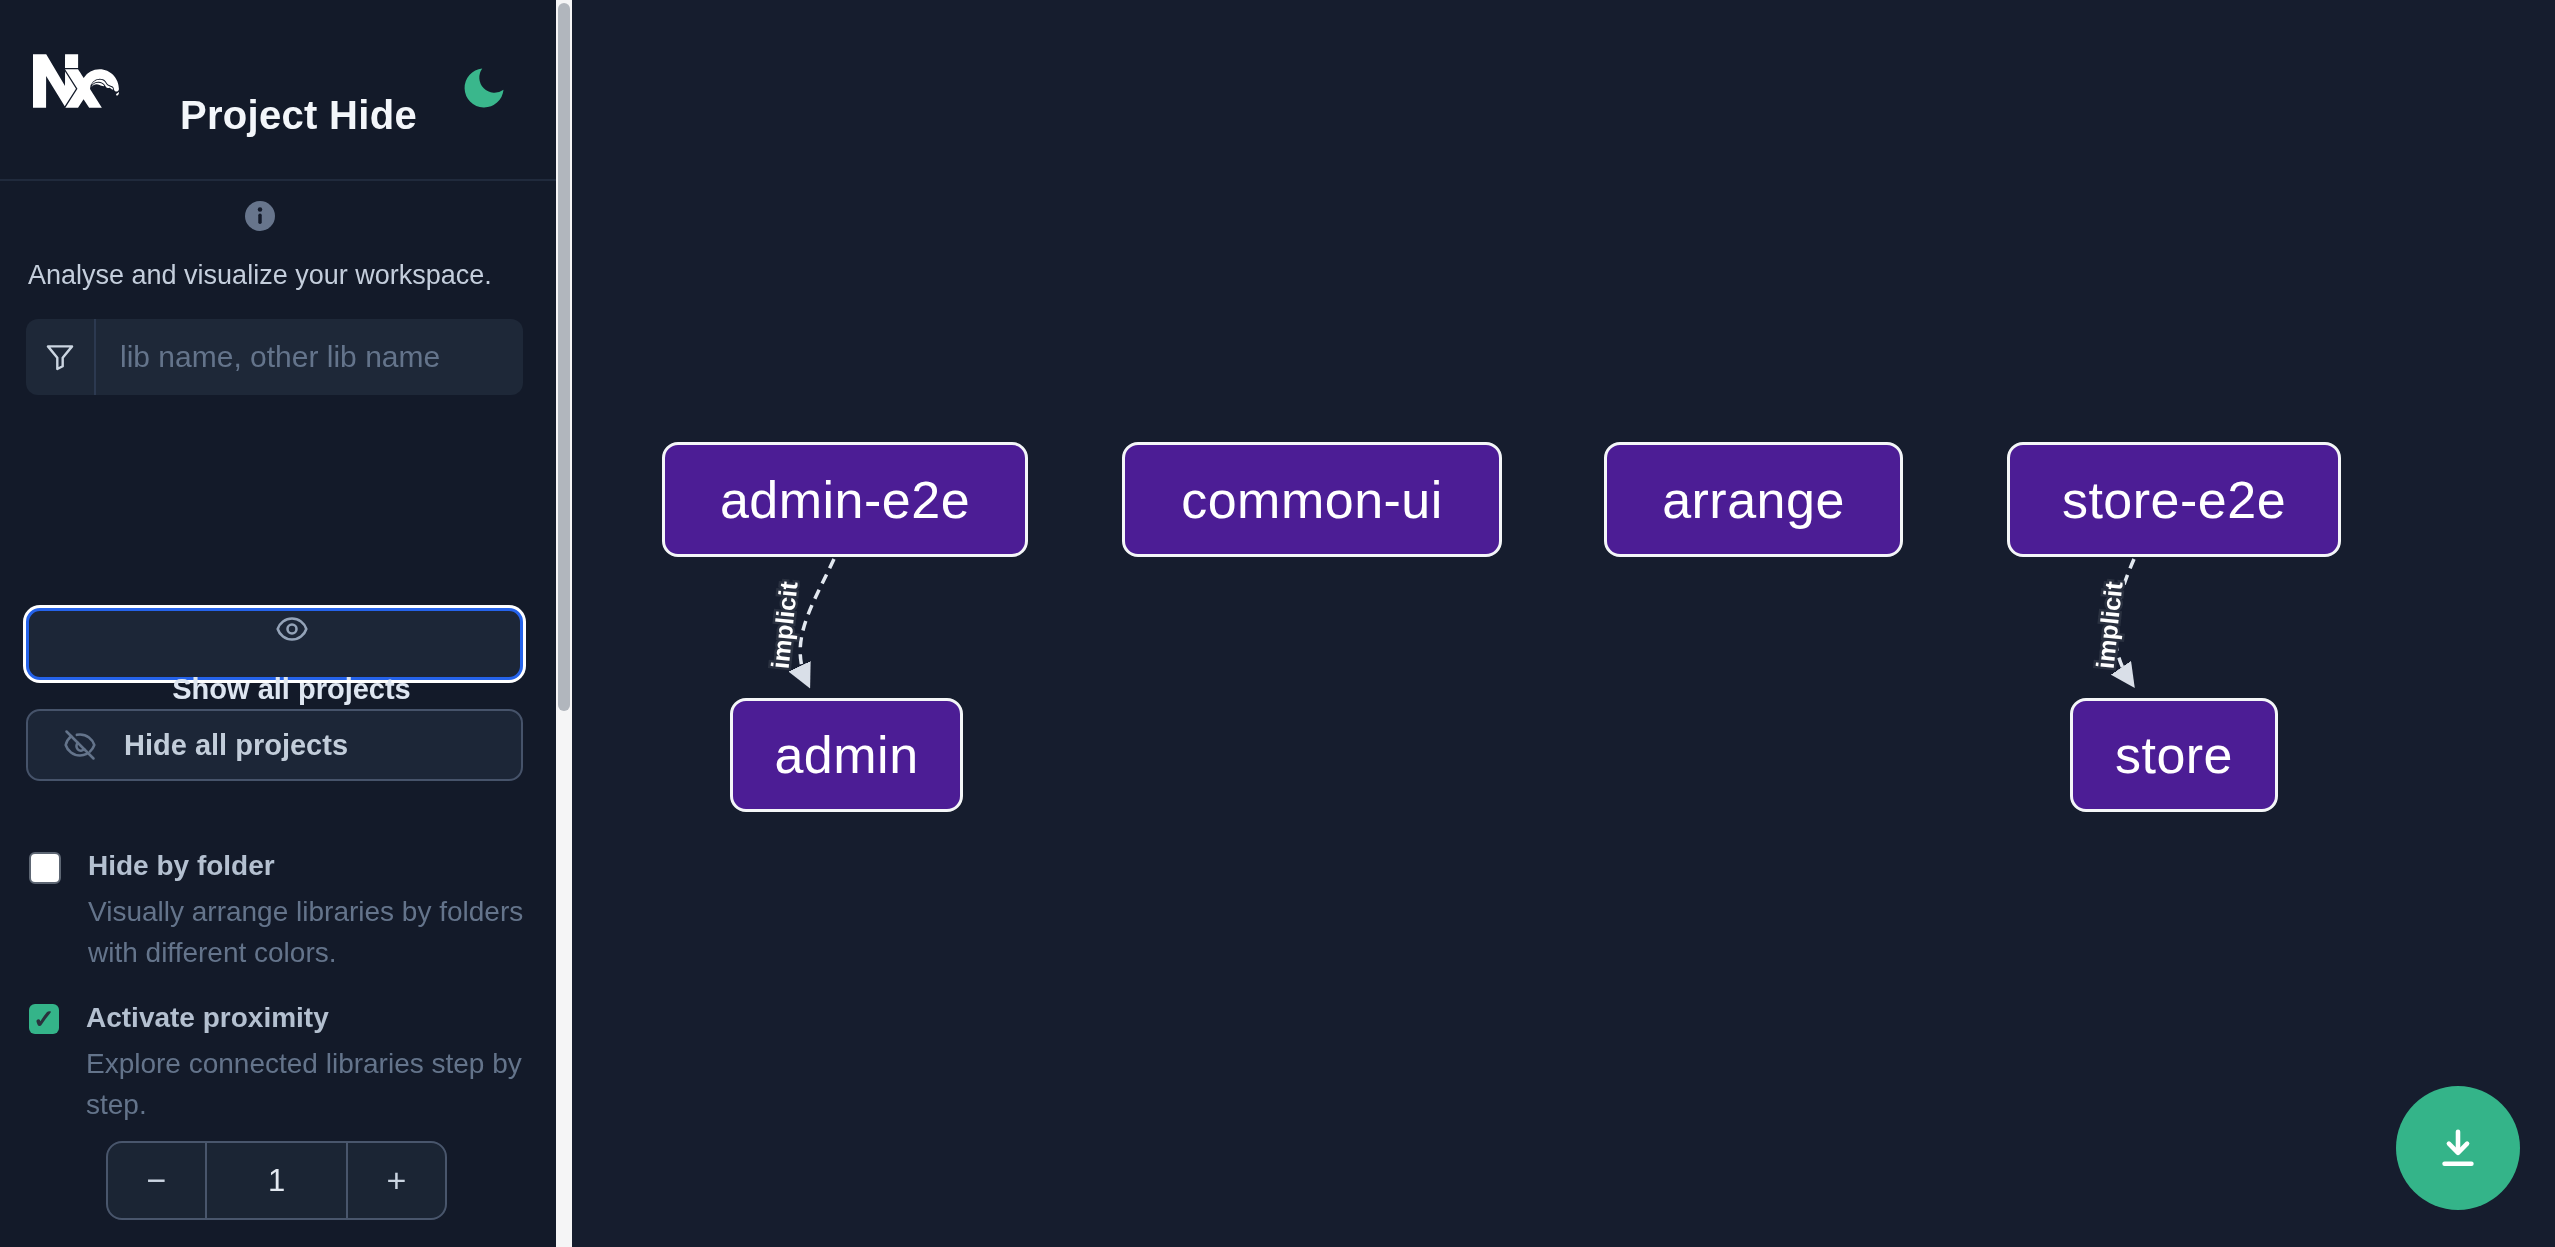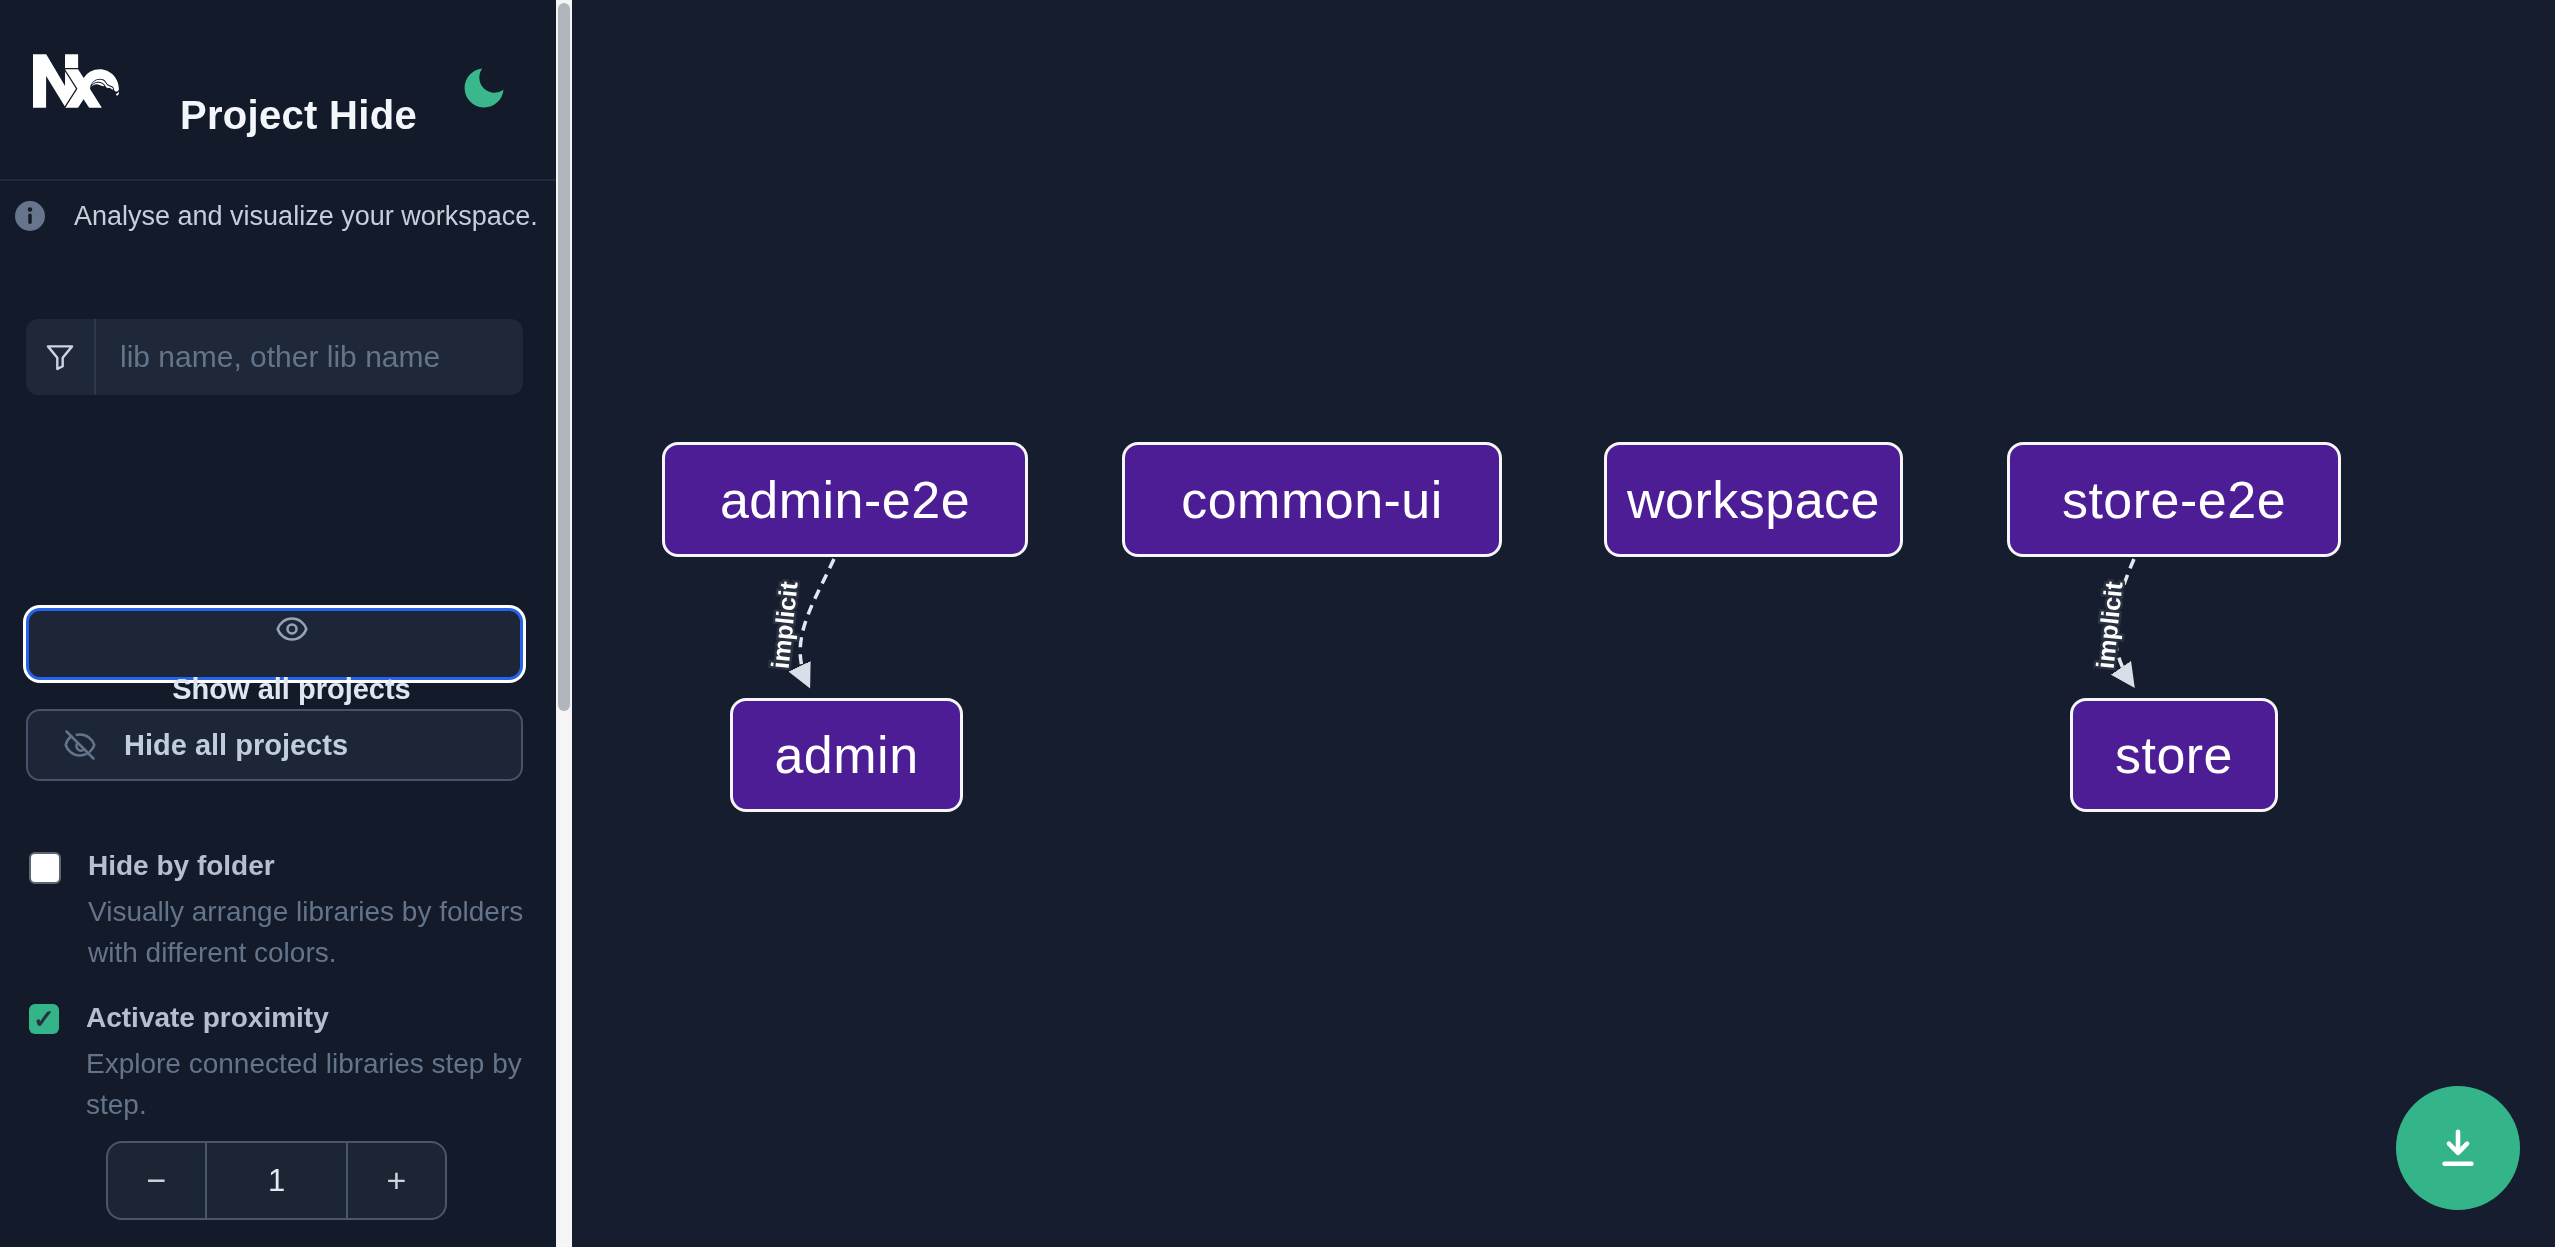--- a/index.html
+++ b/index.html
@@ -9,21 +9,21 @@
   
   .sidebar{position:absolute;left:0;top:0;width:556px;height:1247px;background:#131a29;}
   .hdr-divider{position:absolute;left:0;top:179px;width:556px;height:2px;background:#202a3c;}
 
   .nx-logo{position:absolute;left:26px;top:38px;width:100px;height:86px;}
   .app-title{position:absolute;left:180px;top:66px;font-size:40px;font-weight:700;
              color:#f3f6fa;letter-spacing:.3px;}
   .theme-toggle{position:absolute;left:458px;top:62px;width:52px;height:52px;border:none;
                 background:transparent;cursor:pointer;padding:0;}
 
-  .tagline-row{position:absolute;left:12px;top:198px;display:flex;align-items:center;gap:26px;}
+  .tagline-row{position:absolute;left:28px;top:198px;display:flex;align-items:center;gap:26px;flex-direction:column;}
   .info-icon{width:36px;height:36px;flex:none;}
   .tagline{font-size:27px;font-weight:500;color:#c4cedc;}
 
   .search-box{position:absolute;left:26px;top:319px;width:497px;height:76px;
               background:#1e2838;border-radius:12px;display:flex;align-items:stretch;overflow:hidden;}
   .search-icon-cell{width:68px;flex:none;display:flex;align-items:center;justify-content:center;
                     border-right:2px solid #2c3950;}
   .search-input{flex:1;background:transparent;border:none;outline:none;padding:0 24px;
                 font-family:"Liberation Sans",sans-serif;font-size:30px;color:#e2e8f0;}
   .search-input::placeholder{color:#64748b;opacity:1;}
@@ -181,21 +181,21 @@
       <text class="edge-label" transform="translate(1546 626) rotate(-84)">implicit</text>
     </svg>
 
     <div class="node n-admin-e2e">
       <span>admin-e2e</span>
     </div>
     <div class="node n-common-ui">
       <span>common-ui</span>
     </div>
     <div class="node n-products">
-      <span>workspace</span>
+      <span>arrange</span>
     </div>
     <div class="node n-store-e2e">
       <span>store-e2e</span>
     </div>
     <div class="node n-admin">
       <span>admin</span>
     </div>
     <div class="node n-store">
       <span>store</span>
     </div>

